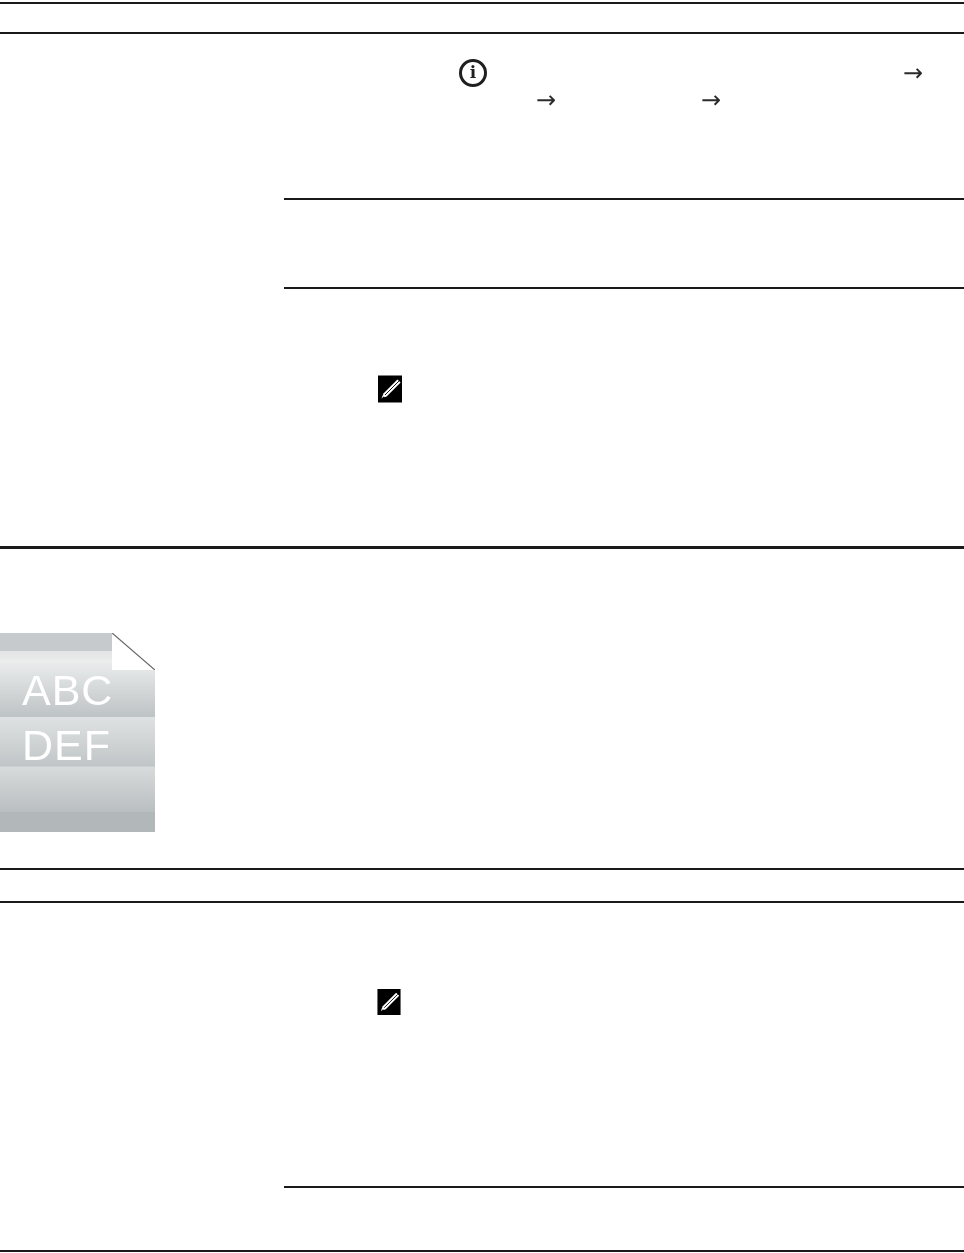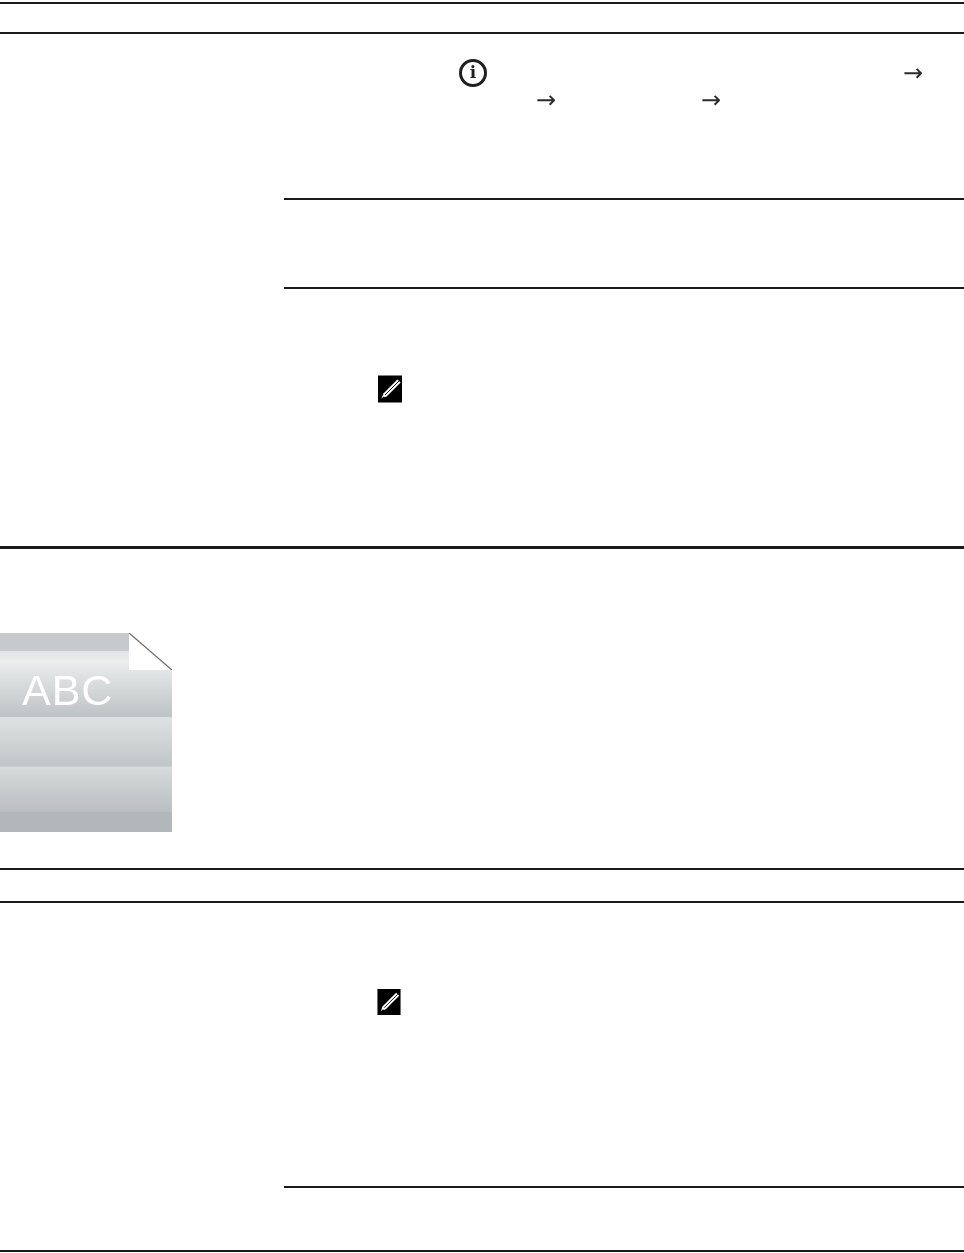--- a/index.html
+++ b/index.html
@@ -40,21 +40,21 @@
     line-height: 24px;
     color: #2b2b2b;
     text-align: left;
   }
 
   .note-icon { position: absolute; width: 24px; height: 27px; }
 
   .figure {
     position: absolute;
     left: 0; top: 633px;
-    width: 172px; height: 199px;
+    width: 155px; height: 199px;
     background: linear-gradient(180deg,
       #c6cacc 0%, #c6cacc 9%,
       #e2e4e5 9%, #e9ebeb 13.5%,
       #eceeee 13.5%, #bec3c5 42%,
       #dfe2e2 42.2%, #c0c5c7 67%,
       #d8dbdc 67.2%, #b9bec0 90%,
       #b2b7ba 90%, #b2b7ba 100%);
   }
   .figure .fold {
     position: absolute;
@@ -96,20 +96,21 @@
   <path d="M3.5,23 L8.6,21.1 L22.6,7.1 L19.4,3.9 L5.45,17.95 Z" fill="#ffffff"></path>
   <path d="M7,19.5 L21,5.5" stroke="#000000" stroke-width="0.9" fill="none"></path>
   <path d="M3.5,23 L5.9,21.0 L7.1,22.3 Z" fill="#000000"></path>
 </svg>
 
 <div class="rule rule-full" style="top:546px; height:3px;"></div>
 
 <div class="figure">
   <div class="fig-text">
     <div>ABC</div>
+    <div>DEF</div>
   </div>
   <div class="fold">
     <svg width="43" height="37" viewBox="0 0 43 37">
       <line x1="0" y1="0" x2="43" y2="37" stroke="#6a6a6a" stroke-width="1.3"></line>
     </svg>
   </div>
 </div>
 
 <div class="rule rule-full" style="top:868px;"></div>
 <div class="rule rule-full" style="top:901px;"></div>

